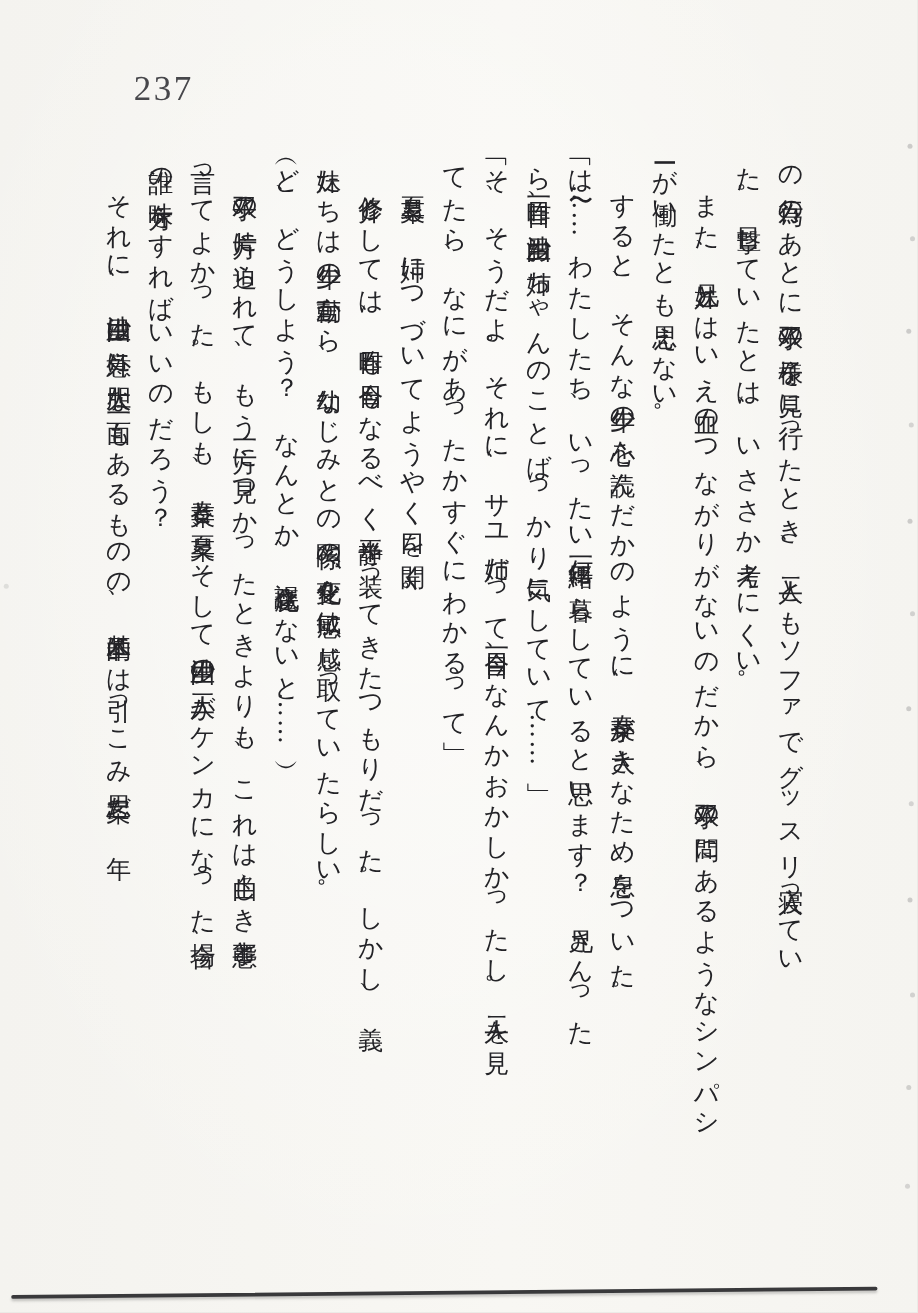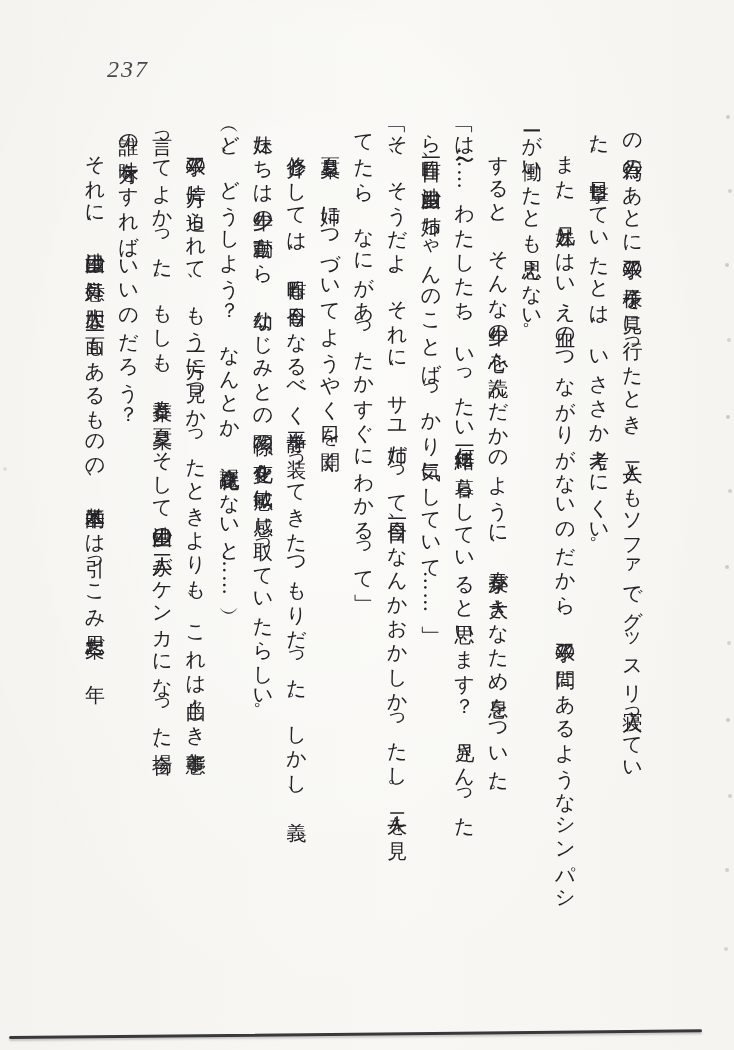--- a/index.html
+++ b/index.html
@@ -8,25 +8,24 @@
     width:734px;height:1050px;
     background:
       radial-gradient(ellipse at 45% 40%, rgba(255,255,255,0.55), rgba(0,0,0,0) 70%),
       linear-gradient(to right, #f4f3ef 0%, #f8f7f3 55%, #f5f4f0 100%);
     overflow:hidden;
     font-family:"DejaVu Serif","Liberation Serif",serif;
   }
   .page-number{
     position:absolute;
     left:107px;top:56px;
-    font-size:24px;
+    font-size:28px;
     color:#47474b;
     letter-spacing:2px;
     font-family:"Liberation Serif","DejaVu Serif",serif;
-    font-style:italic;
   }
   .text-block{
     position:absolute;
     top:120px;left:77px;
     width:572px;height:828px;
     writing-mode:vertical-rl;
     color:#232327;
   }
   .tline{
     font-size:20px;

